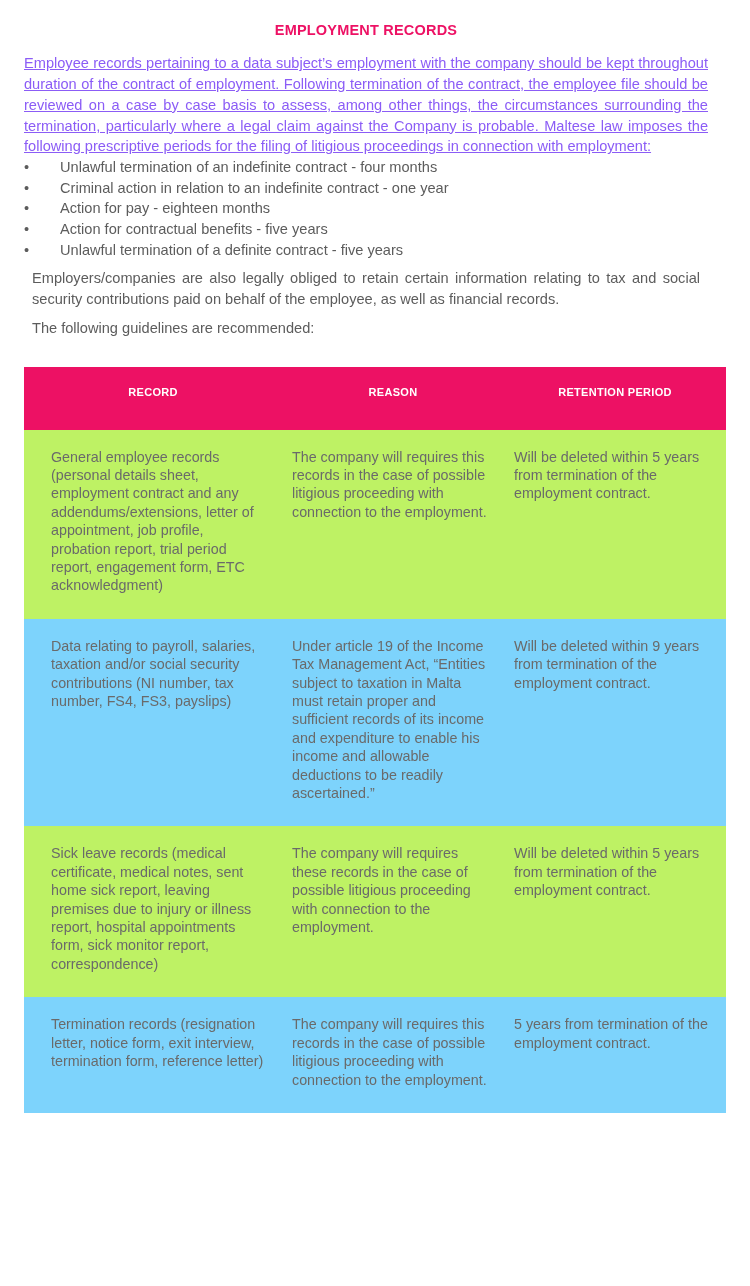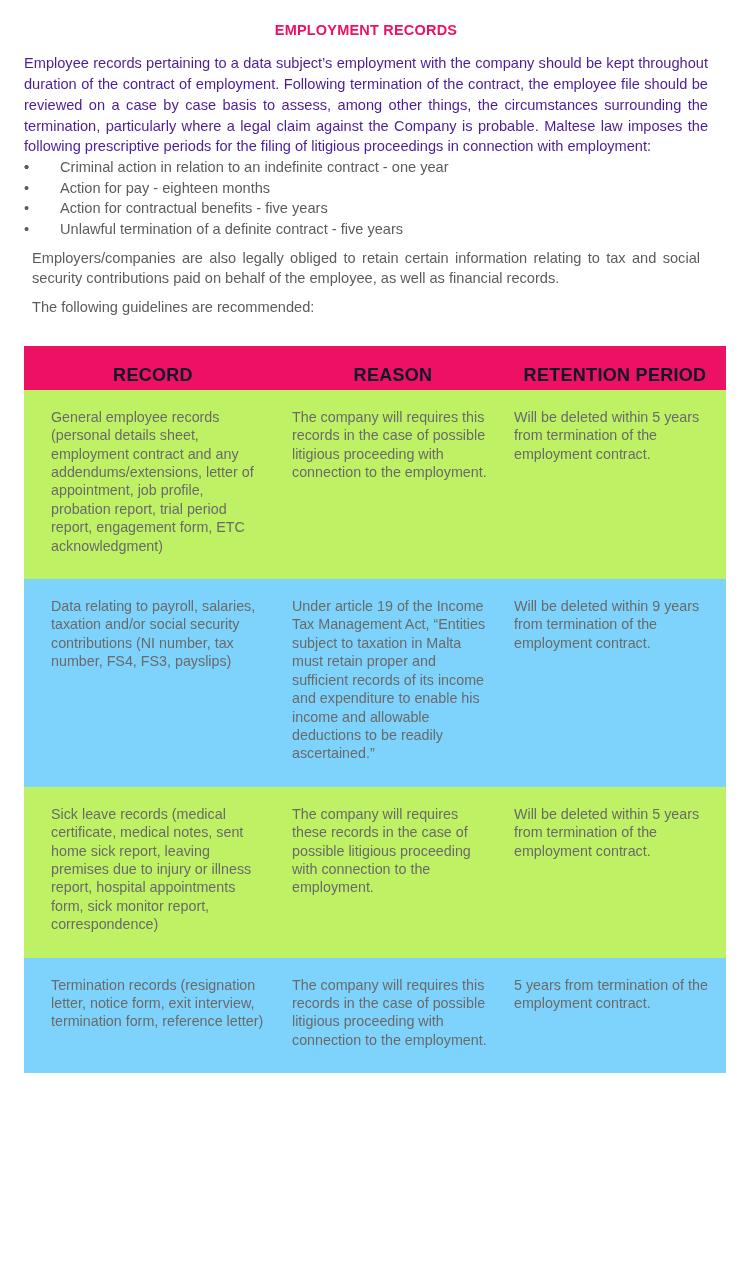--- a/index.html
+++ b/index.html
@@ -38,21 +38,22 @@
 
   
   .intro-block {
     padding: 14px 24px 0 24px;
   }
   .intro-para {
     margin: 0;
     font-size: 14.6px;
     line-height: 20.7px;
     text-align: justify;
-    color: #4c1d95;
+    color: #8b5cf6;
+    text-decoration: underline;
   }
 
   
   .bullet-list {
     list-style: none;
     margin: 0;
     padding: 0;
   }
   .bullet-item {
     font-size: 14.6px;
@@ -86,26 +87,26 @@
     width: 702px;
     border-collapse: collapse;
     table-layout: fixed;
   }
   table.records-table col.c-record   { width: 258px; }
   table.records-table col.c-reason   { width: 222px; }
   table.records-table col.c-period   { width: 222px; }
 
   thead th {
     background: #ED1164;
-    color: #0f172a;
-    font-size: 18px;
+    color: #ffffff;
+    font-size: 11px;
     font-weight: bold;
     letter-spacing: 0.3px;
     text-align: center;
-    padding: 19px 6px 4px 6px;
+    padding: 19px 6px 32px 6px;
     vertical-align: middle;
     border: none;
   }
 
   tbody td {
     vertical-align: top;
     font-size: 14.3px;
     line-height: 18.4px;
     color: #6a6a6a;
     padding: 18px 14px 24px 14px;
@@ -125,21 +126,21 @@
 <div class="page">
 
   <h1 class="doc-title">EMPLOYMENT RECORDS</h1>
 
   <div class="intro-block">
 
     <p class="intro-para">Employee records pertaining to a data subject’s employment with the company should be kept throughout duration of the contract of employment. Following termination of the contract, the employee file should be reviewed on a case by case basis to assess, among other things, the circumstances surrounding the termination, particularly where a legal claim against the Company is probable. Maltese law imposes the following prescriptive periods for the filing of litigious proceedings in connection with employment:</p>
 
     <ul class="bullet-list">
       <li class="bullet-item">
-        <span class="bullet-dot">•</span>
+        <span class="bullet-dot">•</span><span>Unlawful termination of an indefinite contract - four months</span>
       </li>
       <li class="bullet-item">
         <span class="bullet-dot">•</span><span>Criminal action in relation to an indefinite contract - one year</span>
       </li>
       <li class="bullet-item">
         <span class="bullet-dot">•</span><span>Action for pay - eighteen months</span>
       </li>
       <li class="bullet-item">
         <span class="bullet-dot">•</span><span>Action for contractual benefits - five years</span>
       </li>

